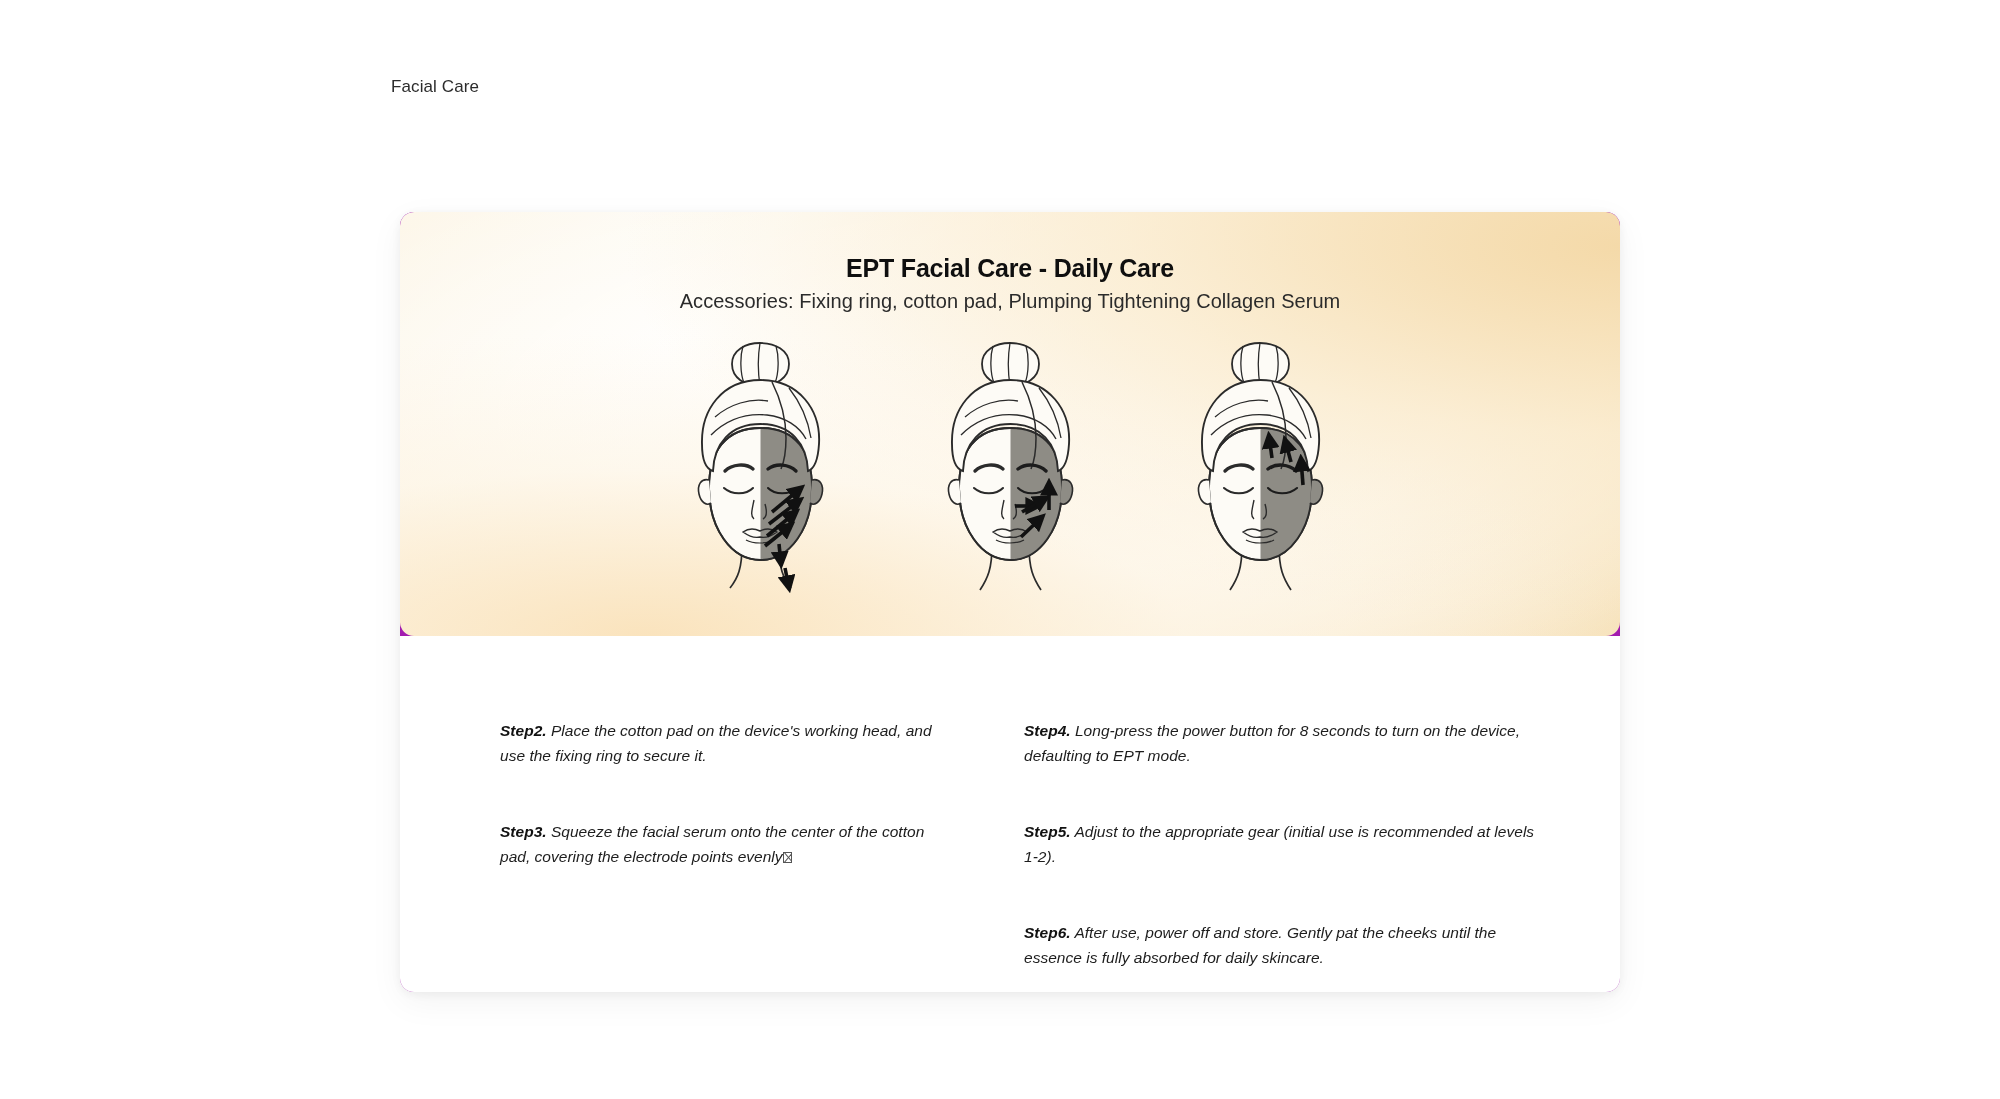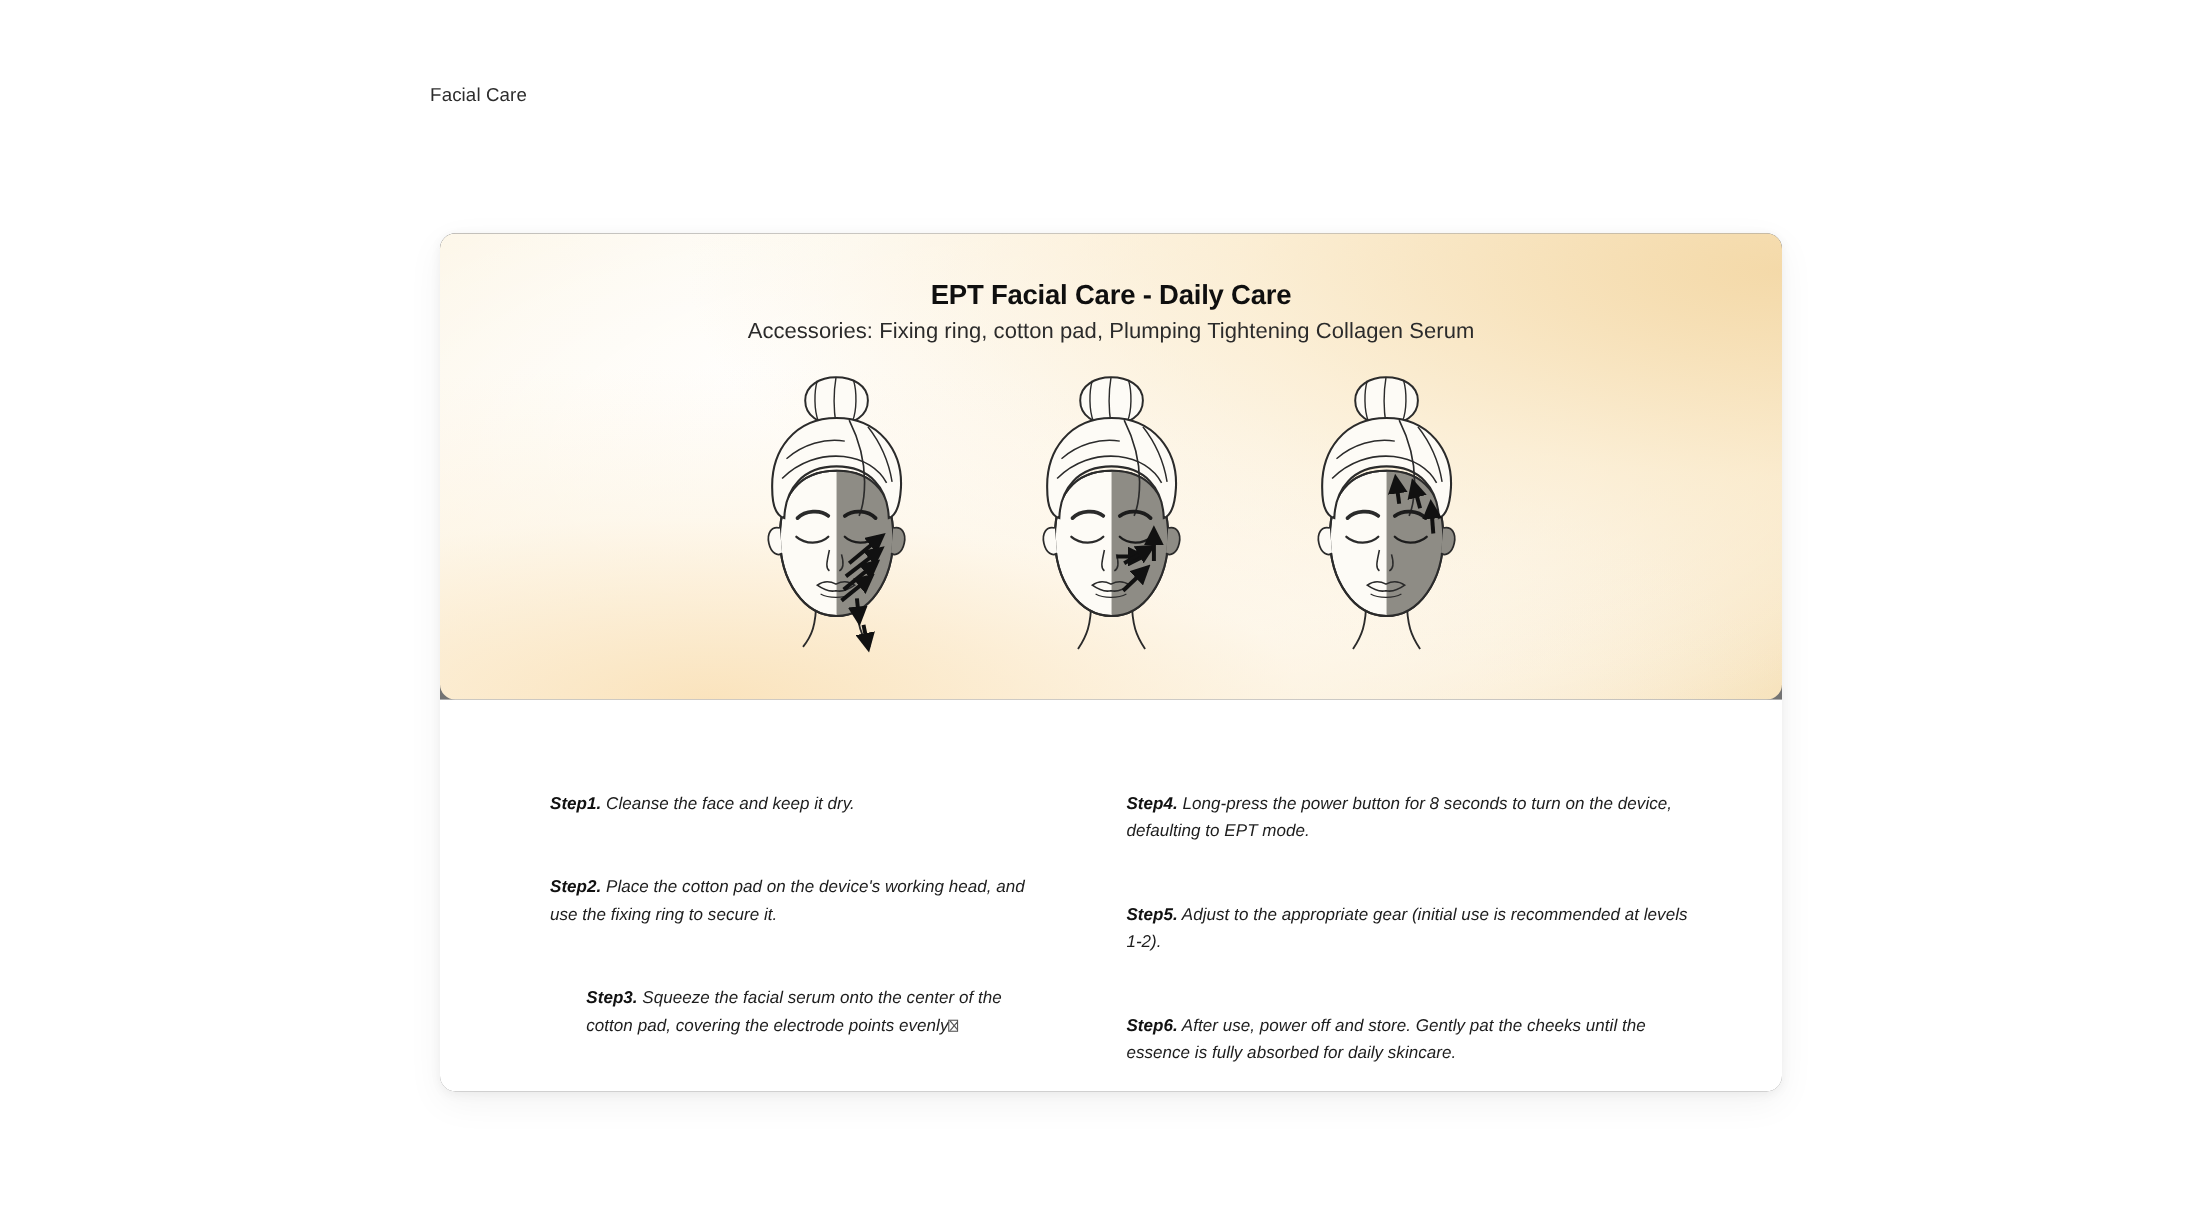--- a/index.html
+++ b/index.html
@@ -43,21 +43,21 @@
     letter-spacing: -0.4px;
   }
 
   
   .card {
     position: absolute;
     left: 400px;
     top: 212px;
     width: 1220px;
     height: 780px;
-    background: #737373;
+    background: #a21caf;
     border-radius: 14px;
     box-shadow: 0 2px 10px rgba(0,0,0,0.055), 0 10px 34px rgba(0,0,0,0.05);
     overflow: hidden;
   }
 
   
   .banner {
     position: relative;
     width: 100%;
     height: 424px;
@@ -133,21 +133,21 @@
   .col-right { padding-left: 14px; padding-right: 10px; }
 
   .step {
     font-size: 15.5px;
     line-height: 25px;
     color: #1d1d1d;
     font-style: italic;
     letter-spacing: 0.02px;
   }
   .col-left .step { margin-bottom: 51px; }
-  .col-left .step:last-child { margin-bottom: 0; margin-left: 33px; }
+  .col-left .step:last-child { margin-bottom: 0; }
   .col-right .step { margin-bottom: 51px; }
   .col-right .step:last-child { margin-bottom: 0; }
 
   .step-label {
     font-weight: 700;
     font-style: italic;
     color: #111111;
   }
   .step-text { font-style: italic; }
   .tofu {
@@ -328,24 +328,20 @@
         </div>
 
       </div>
     </div>
 
     <div class="steps-area">
       <div class="steps-grid">
 
         <div class="col col-left">
           <p class="step">
-            <span class="step-label">Step1.</span>
-            <span class="step-text">Cleanse the face and keep it dry.</span>
-          </p>
-          <p class="step">
             <span class="step-label">Step2.</span>
             <span class="step-text">Place the cotton pad on the device's working head, and use the fixing ring to secure it.</span>
           </p>
           <p class="step">
             <span class="step-label">Step3.</span>
             <span class="step-text">Squeeze the facial serum onto the center of the cotton pad, covering the electrode points evenly</span><span class="tofu"></span>
           </p>
         </div>
 
         <div class="col col-right">

